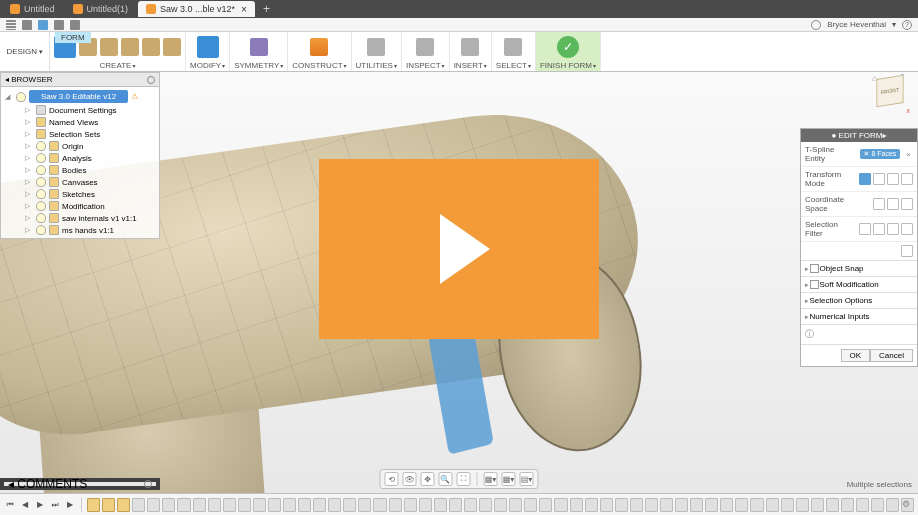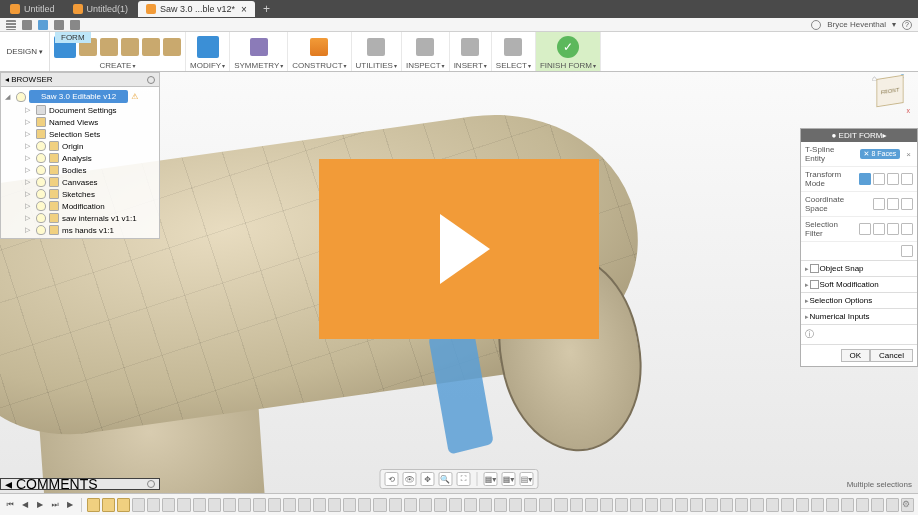--- a/index.html
+++ b/index.html
@@ -85,21 +85,21 @@
 .ef-section { padding: 3px 4px; border-top: 1px solid #ddd; display: flex; align-items: center; gap: 1px; cursor: pointer; }
 .ef-section .arrow { font-size: 7px; color: #888; }
 .ef-check { width: 9px; height: 9px; border: 1px solid #999; }
 .ef-footer { display: flex; justify-content: flex-end; padding: 4px; border-top: 1px solid #ddd; }
 .ef-btn { border: 1px solid #bbb; padding: 1px 8px; background: #f5f5f5; font-size: 8px; cursor: pointer; }
 .ef-info { padding: 3px 4px; font-size: 9px; color: #888; border-top: 1px solid #ddd; }
 .ef-refresh { display: flex; justify-content: flex-end; padding: 3px 4px; }
 .ef-refresh-icon { width: 12px; height: 12px; border: 1px solid #bbb; border-radius: 1px; }
 
 
-.comments-bar { position: absolute; left: 0; top: 478px; width: 160px; height: 12px; background: #e8e8e8; border: 1px solid #404040; font-size: 14px; padding: 1px 4px; display: flex; align-items: center; justify-content: space-between; z-index: 5; }
+.comments-bar { position: absolute; left: 0; top: 478px; width: 160px; height: 12px; background: #e8e8e8; border: 4px solid #404040; font-size: 12px; padding: 1px 4px; display: flex; align-items: center; justify-content: space-between; z-index: 5; }
 
 
 .navbar { position: absolute; bottom: 26px; left: 50%; transform: translateX(-50%); display: flex; gap: 4px; background: rgba(245,245,245,0.9); padding: 2px 4px; border: 1px solid #c0c0c0; border-radius: 3px; z-index: 6; }
 .navbar .nicon { width: 14px; height: 14px; border: 1px solid #bbb; border-radius: 2px; background: #fff; font-size: 8px; display: flex; align-items: center; justify-content: center; color: #666; }
 .navbar .sep { width: 1px; background: #ccc; margin: 0 2px; }
 
 
 .sel-hint { position: absolute; bottom: 26px; right: 6px; font-size: 8px; color: #666; z-index: 6; }
 
 

